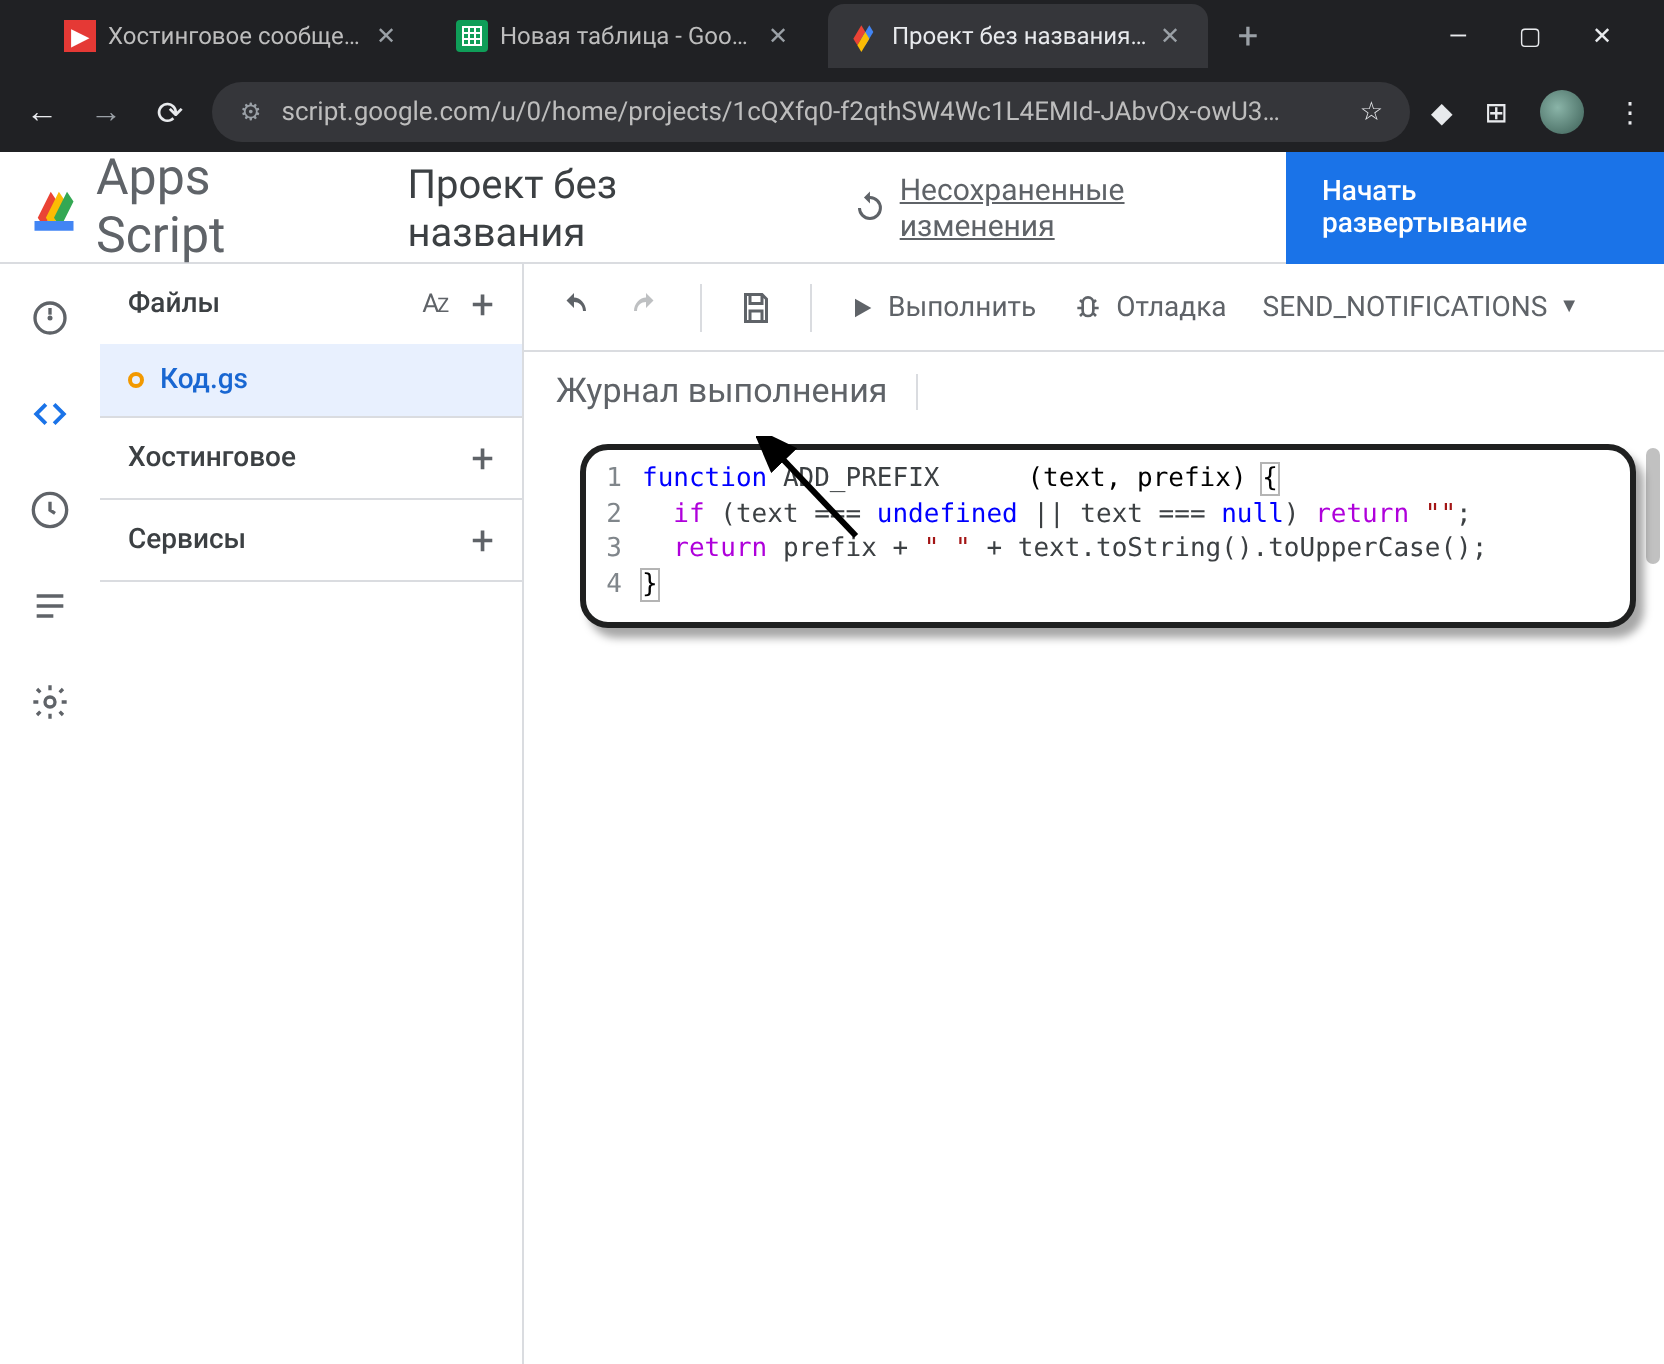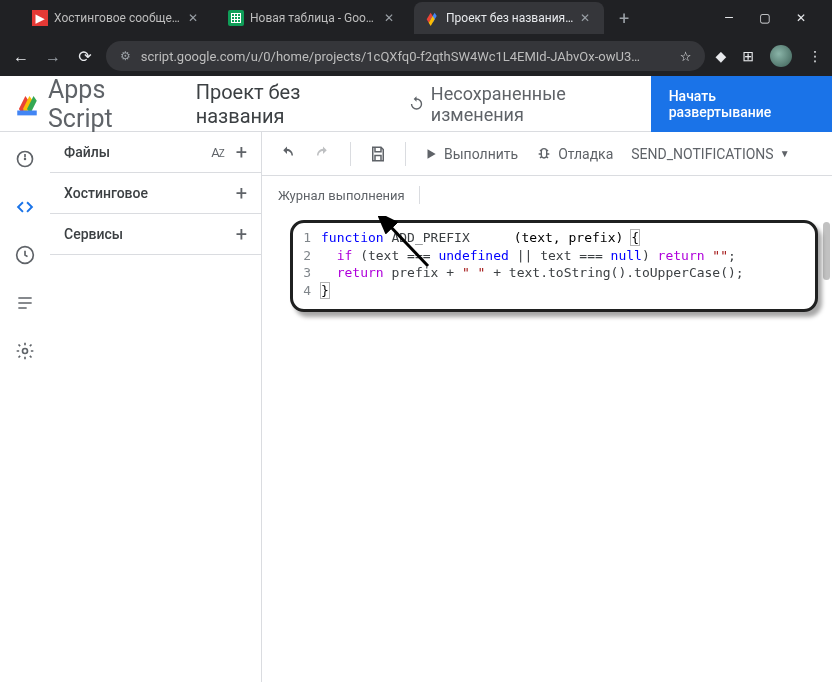--- a/index.html
+++ b/index.html
@@ -25,21 +25,21 @@
 .omni-url { flex: 1; white-space: nowrap; overflow: hidden; text-overflow: ellipsis; color: #bdbdbd; }
 .addr-right { display: flex; align-items: center; gap: 16px; }
 .addr-right .ico { color: #e8eaed; font-size: 14px; }
 
 
 .app-header { display: flex; align-items: center; height: 56px; padding: 0 0 0 14px; border-bottom: 1px solid #dadce0; }
 .app-logo { display: flex; align-items: center; gap: 8px; }
 .app-logo .logo-glyph { width: 26px; height: 26px; }
 .app-logo .brand { font-size: 25px; color: #5f6368; font-weight: 400; }
 .project-title { font-size: 20px; color: #3c4043; margin-left: 28px; }
-.unsaved { display: flex; align-items: center; gap: 6px; color: #5f6368; margin-left: 24px; font-size: 18px; }
+.unsaved { display: flex; align-items: center; gap: 6px; color: #5f6368; margin-left: 24px; font-size: 15px; text-decoration: underline; }
 .deploy-btn { margin-left: auto; background: #1a73e8; color: #fff; height: 56px; display: flex; align-items: center; padding: 0 18px; font-size: 14px; font-weight: 500; }
 
 
 .workbench { display: flex; height: calc(682px - 36px - 40px - 56px); }
 
 .left-rail { width: 50px; display: flex; flex-direction: column; align-items: center; padding-top: 14px; gap: 22px; color: #5f6368; border-right: none; }
 .left-rail .rail-item { width: 26px; height: 26px; display: flex; align-items: center; justify-content: center; border-radius: 50%; }
 .left-rail .rail-item.active { color: #1a73e8; }
 
 .file-panel { width: 212px; border-right: 1px solid #dadce0; display: flex; flex-direction: column; font-size: 14px; color: #3c4043; }
@@ -48,21 +48,21 @@
 .panel-section .picons { margin-left: auto; display: flex; gap: 12px; color: #5f6368; }
 .panel-divider { border-top: 1px solid #dadce0; }
 .file-item { padding: 10px 14px; display: flex; align-items: center; gap: 8px; background: #e8f0fe; color: #1967d2; font-weight: 500; }
 .file-item .dot { width: 8px; height: 8px; border: 2px solid #f29900; border-radius: 50%; }
 
 .editor-area { flex: 1; display: flex; flex-direction: column; position: relative; }
 .toolbar { display: flex; align-items: center; height: 44px; padding: 0 16px; gap: 18px; border-bottom: 1px solid #dadce0; color: #5f6368; font-size: 14px; }
 .toolbar .tb-ico { width: 18px; display: flex; align-items: center; justify-content: center; }
 .toolbar .tb-sep { width: 1px; height: 24px; background: #dadce0; }
 .toolbar .tb-btn { display: flex; align-items: center; gap: 6px; }
-.logrow { padding: 10px 16px; color: #5f6368; font-size: 13px; border-bottom: none; display:flex; align-items:center; gap:14px;}
+.logrow { padding: 10px 16px; color: #5f6368; font-size: 17px; border-bottom: none; display:flex; align-items:center; gap:14px;}
 .logrow .lsep { width:1px; height:18px; background:#dadce0;}
 
 .code-outer { position: relative; flex: 1; }
 .code-frame { position: absolute; left: 28px; top: 6px; right: 14px; border: 3px solid #1f2020; border-radius: 14px; padding: 6px 8px 10px 8px; box-shadow: 4px 5px 4px rgba(0,0,0,0.35); background:#fff; }
 .code-table { display: grid; grid-template-columns: 20px 1fr; font-family: Consolas, monospace; font-size: 13px; line-height: 1.35; }
 .ln { text-align: right; color: #80868b; padding-right: 10px; }
 .cl { white-space: pre; color: #3c4043; }
 .kw { color: #0000ff; }
 .fn { color: #3c4043; }
 .pr { color: #000; margin-left: 44px; }
@@ -198,20 +198,24 @@
   </div>
 
   <div class="file-panel">
     <div class="panel-section">
       <span class="ptitle">Файлы</span>
       <span class="picons">
         <span style="font-size:13px;letter-spacing:-1px;">A<span style="font-size:10px;">Z</span></span>
         <span style="font-size:20px;line-height:14px;">+</span>
       </span>
     </div>
+    <div class="file-item">
+      <span class="dot"></span>
+      <span>Код.gs</span>
+    </div>
     <div class="panel-divider"></div>
     <div class="panel-section">
       <span class="ptitle">Хостинговое</span>
       <span class="picons">
           <span style="font-size:20px;line-height:14px;">+</span>
         </span>
     </div>
     <div class="panel-divider"></div>
     <div class="panel-section">
       <span class="ptitle">Сервисы</span>

